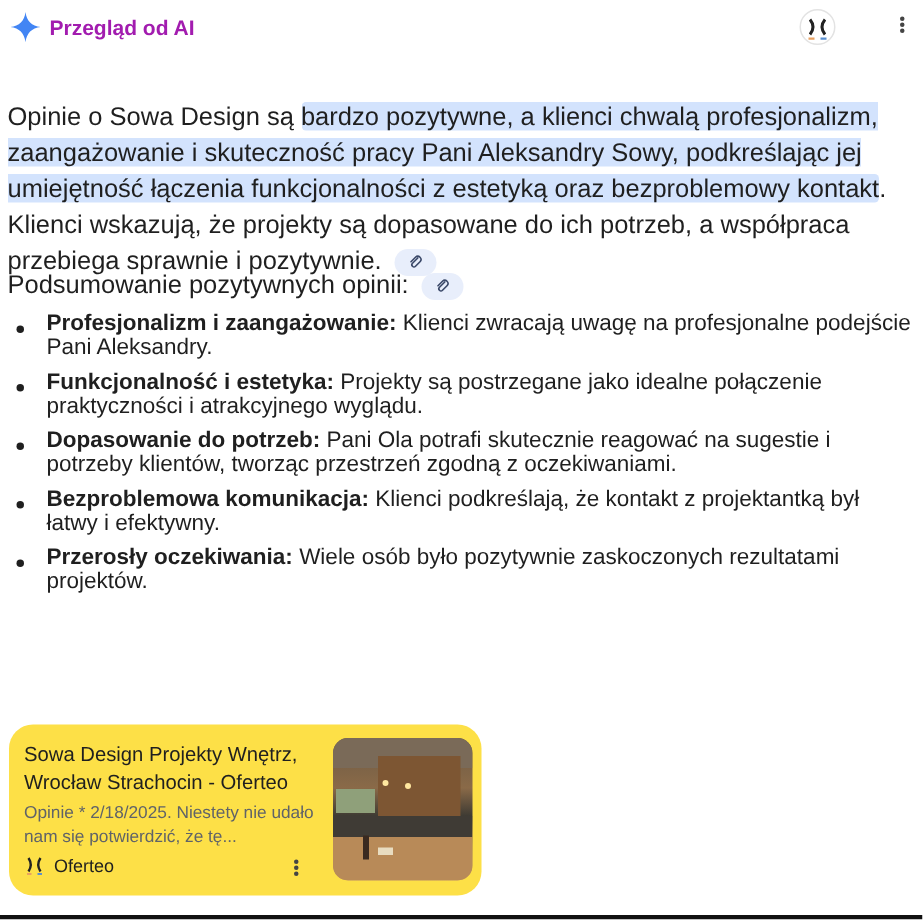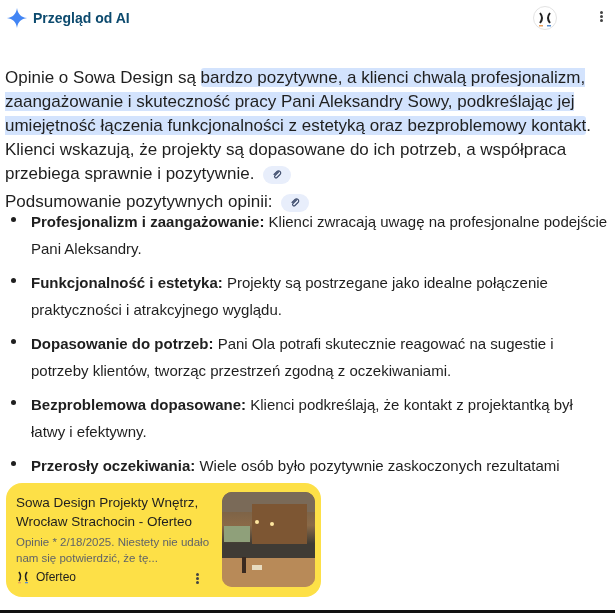--- a/index.html
+++ b/index.html
@@ -1,32 +1,32 @@
 <!DOCTYPE html>
 <html><head>
 <meta charset="utf-8">
 <style>
   * { box-sizing: border-box; margin: 0; padding: 0; }
   html, body { width: 615px; height: 613px; background: #ffffff; overflow: hidden; }
   body { font-family: "Liberation Sans", sans-serif; color: #1f1f1f; position: relative; }
   .header { position: absolute; left: 0; top: 0; width: 615px; height: 36px; }
   .spark { position: absolute; left: 6px; top: 7px; width: 22px; height: 22px; }
-  .title { position: absolute; left: 33px; top: 10px; font-size: 14px; font-weight: bold; color: #0c4a6e; }
+  .title { position: absolute; left: 33px; top: 10px; font-size: 14px; font-weight: bold; color: #a21caf; }
   .hdr-logo { position: absolute; left: 533px; top: 6px; width: 24px; height: 24px; border-radius: 50%; border: 1px solid #e3e3e3; background: #fff; }
   .hdr-menu { position: absolute; left: 596px; top: 10px; width: 10px; height: 16px; }
   .dot { width: 3px; height: 3px; border-radius: 50%; background: #444; margin: 1px auto; }
 
   .intro { position: absolute; left: 5px; top: 42px; width: 605px; font-size: 17px; line-height: 24px; color: #1f1f1f; margin-top: 24px; }
   .hl { background: #d3e3fd; border-radius: 3px; }
   .chip { display: inline-block; width: 28px; height: 18px; border-radius: 9px; background: #e8eefb; vertical-align: middle; position: relative; margin-left: 4px; }
   .chip svg { position: absolute; left: 8px; top: 3px; }
 
-  .sub { position: absolute; left: 5px; top: 192px; font-size: 17px; color: #1f1f1f; }
+  .sub { position: absolute; left: 5px; top: 180px; font-size: 17px; color: #1f1f1f; }
   .list { position: absolute; left: 8px; top: 208px; width: 600px; list-style: none; }
-  .list li { position: relative; padding-left: 23px; font-size: 15px; line-height: 27px; margin-bottom: 7px; color: #1f1f1f; }
+  .list li { position: relative; padding-left: 23px; font-size: 15px; line-height: 16px; margin-bottom: 7px; color: #1f1f1f; }
   .list li::before { content: ""; position: absolute; left: 3px; top: 9px; width: 5px; height: 5px; border-radius: 50%; background: #1f1f1f; }
   .list b { font-weight: bold; }
 
   .card { position: absolute; left: 6px; top: 483px; width: 315px; height: 114px; background: #fde047; border-radius: 16px; }
   .card-title { position: absolute; left: 10px; top: 10px; width: 205px; font-size: 13.5px; line-height: 19px; color: #1f1f1f; }
   .card-snip { position: absolute; left: 10px; top: 51px; width: 195px; font-size: 11.5px; line-height: 16px; color: #606368; }
   .card-src { position: absolute; left: 10px; top: 87px; font-size: 12px; color: #1f1f1f; display: flex; align-items: flex-start; }
   .src-logo { width: 14px; height: 14px; margin-right: 6px; }
   .card-menu { position: absolute; left: 188px; top: 89px; width: 6px; height: 14px; }
   .card-img { position: absolute; left: 216px; top: 9px; width: 93px; height: 95px; border-radius: 10px; overflow: hidden;
@@ -71,21 +71,21 @@
     <svg width="12" height="12" viewBox="0 0 12 12">
       <path d="M7.5 3 L4 6.5 Q3 7.5 4 8.5 Q5 9.5 6 8.5 L9 5.5 Q10.5 4 9 2.5 Q7.5 1 6 2.5 L3 5.5" stroke="#3c4a6a" stroke-width="1.1" fill="none" stroke-linecap="round"></path>
     </svg>
   </span>
 </div>
 
 <ul class="list">
   <li><b>Profesjonalizm i zaangażowanie:</b><span> Klienci zwracają uwagę na profesjonalne podejście Pani Aleksandry.</span></li>
   <li><b>Funkcjonalność i estetyka:</b><span> Projekty są postrzegane jako idealne połączenie praktyczności i atrakcyjnego wyglądu.</span></li>
   <li><b>Dopasowanie do potrzeb:</b><span> Pani Ola potrafi skutecznie reagować na sugestie i potrzeby klientów, tworząc przestrzeń zgodną z oczekiwaniami.</span></li>
-  <li><b>Bezproblemowa dopasowane:</b><span> Klienci podkreślają, że kontakt z projektantką był łatwy i efektywny.</span></li>
+  <li><b>Bezproblemowa komunikacja:</b><span> Klienci podkreślają, że kontakt z projektantką był łatwy i efektywny.</span></li>
   <li><b>Przerosły oczekiwania:</b><span> Wiele osób było pozytywnie zaskoczonych rezultatami projektów.</span></li>
 </ul>
 
 <div class="card">
   <div class="card-title">Sowa Design Projekty Wnętrz, Wrocław Strachocin - Oferteo</div>
   <div class="card-snip">Opinie * 2/18/2025. Niestety nie udało nam się potwierdzić, że tę...</div>
   <div class="card-src">
     <svg class="src-logo" viewBox="0 0 14 14">
       <path d="M3 2 Q6 6.5 3 11" stroke="#222" stroke-width="1.6" fill="none"></path>
       <path d="M11 2 Q8 6.5 11 11" stroke="#222" stroke-width="1.6" fill="none"></path>

